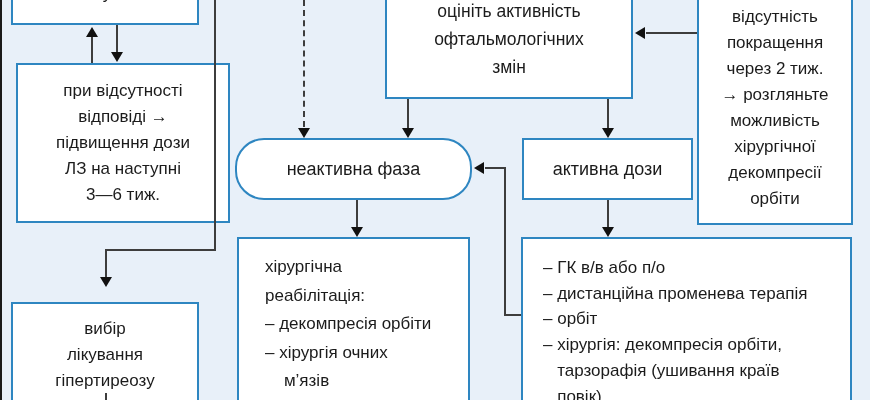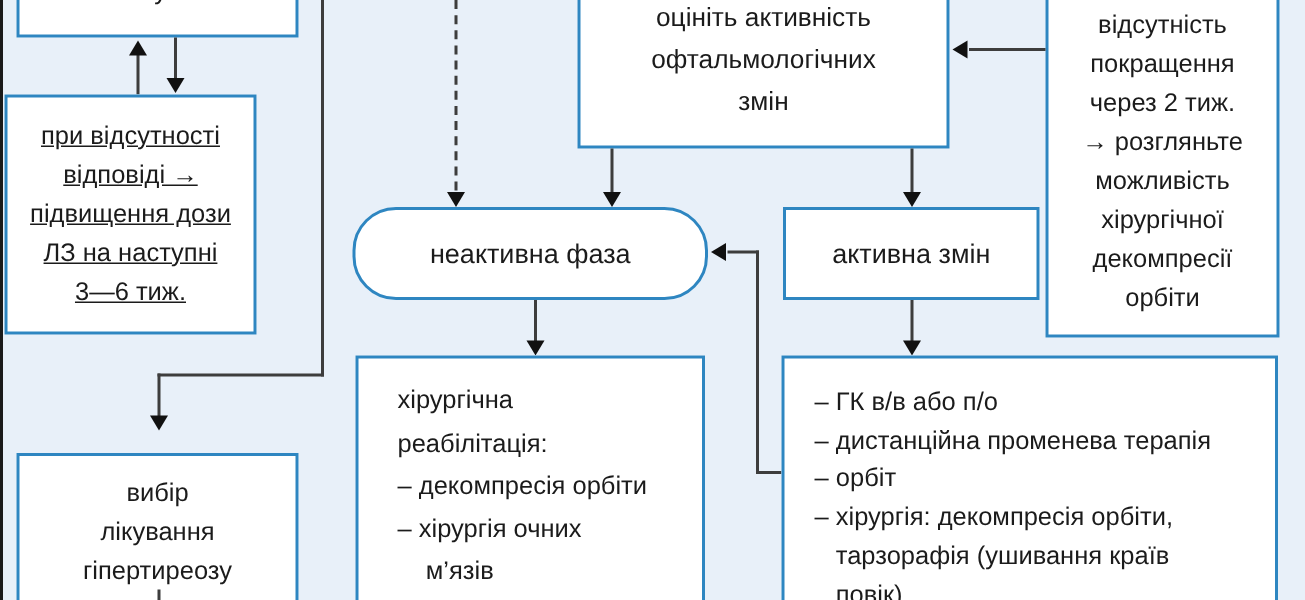--- a/index.html
+++ b/index.html
@@ -50,21 +50,21 @@
 
   <div class="frame-left"></div>
 
   <div class="box" style="left:11px;top:-46px;width:188px;height:71px;align-items:flex-end;padding-bottom:16px;">на лікуванні</div>
 
   <div class="vline" style="left:91px;top:36px;height:27px;"></div>
   <div class="head-up" style="left:86px;top:27px;"></div>
   <div class="vline" style="left:116px;top:25px;height:27px;"></div>
   <div class="head-down" style="left:111px;top:52px;"></div>
 
-  <div class="box" style="left:3px;top:63px;width:168px;height:160px;text-decoration:underline;">при відсутності
+  <div class="box" style="left:16px;top:63px;width:214px;height:160px;">при відсутності
 відповіді →
 підвищення дози
 ЛЗ на наступні
 3—6 тиж.</div>
 
   <div class="vline" style="left:214px;top:0;height:251px;"></div>
   <div class="hline" style="left:105px;top:249px;width:111px;"></div>
   <div class="vline" style="left:105px;top:249px;height:29px;"></div>
   <div class="head-down" style="left:100px;top:277px;"></div>
 
@@ -79,21 +79,21 @@
 
   <div class="vdash" style="left:303px;top:0;height:127px;"></div>
   <div class="head-down" style="left:298px;top:128px;"></div>
 
   <div class="vline" style="left:407px;top:99px;height:30px;"></div>
   <div class="head-down" style="left:402px;top:128px;"></div>
   <div class="vline" style="left:607px;top:99px;height:30px;"></div>
   <div class="head-down" style="left:602px;top:128px;"></div>
 
   <div class="box" style="left:235px;top:138px;width:237px;height:62px;font-size:18px;border-radius:29px;">неактивна фаза</div>
-  <div class="box" style="left:522px;top:138px;width:171px;height:62px;font-size:18px;">активна змін</div>
+  <div class="box" style="left:522px;top:138px;width:171px;height:62px;font-size:18px;">активна дози</div>
 
   <div class="vline" style="left:356px;top:200px;height:28px;"></div>
   <div class="head-down" style="left:351px;top:227px;"></div>
   <div class="vline" style="left:607px;top:200px;height:28px;"></div>
   <div class="head-down" style="left:602px;top:227px;"></div>
 
   <div class="hline" style="left:504px;top:314px;width:17px;"></div>
   <div class="vline" style="left:504px;top:167px;height:149px;"></div>
   <div class="hline" style="left:485px;top:167px;width:21px;"></div>
   <div class="head-left" style="left:474px;top:162px;"></div>

